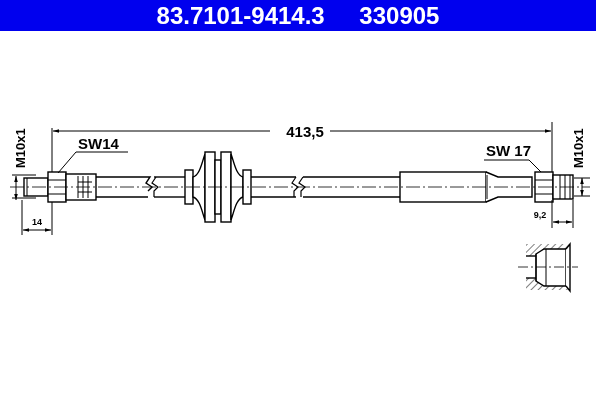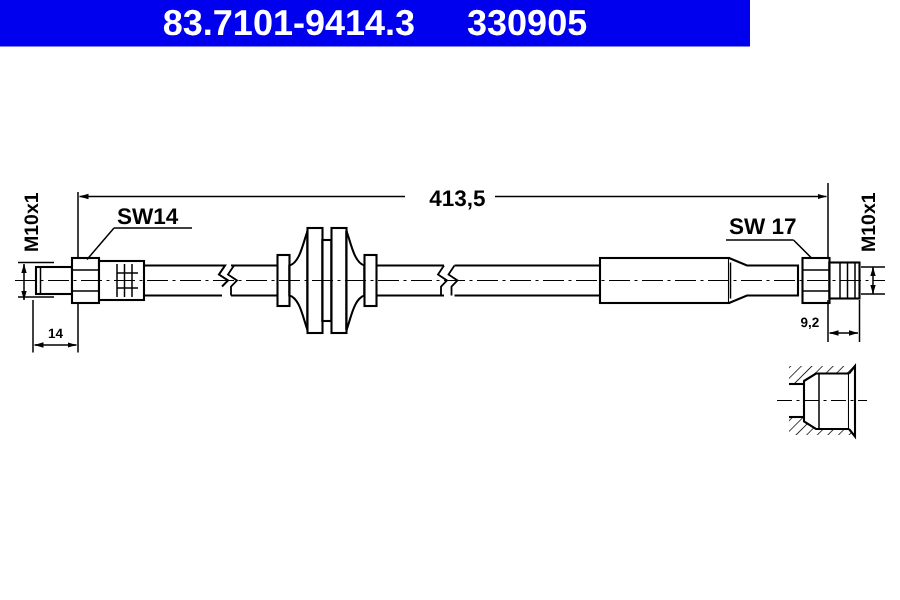--- a/index.html
+++ b/index.html
@@ -1,17 +1,17 @@
 <!DOCTYPE html>
 <html><head>
 <meta charset="utf-8">
 <style>
   html, body { margin:0; padding:0; background:#fff; }
   body { width:600px; height:400px; position:relative; overflow:hidden; font-family:"Liberation Sans", sans-serif; }
-  .header { position:absolute; left:0; top:0; width:500px; height:31px; background:#0000ee; color:#fff; font-weight:bold; font-size:24px; line-height:31px; text-align:center; }
+  .header { position:absolute; left:0; top:0; width:596px; height:31px; background:#0000ee; color:#fff; font-weight:bold; font-size:24px; line-height:31px; text-align:center; }
   .header span { margin:0 14px; }
   svg { position:absolute; left:0; top:0; }
   .lbl { font-family:"Liberation Sans", sans-serif; font-weight:bold; fill:#000; }
 </style>
 </head>
 <body>
 
 <div class="header">
   <span>83.7101-9414.3</span>
   <span>330905</span>

